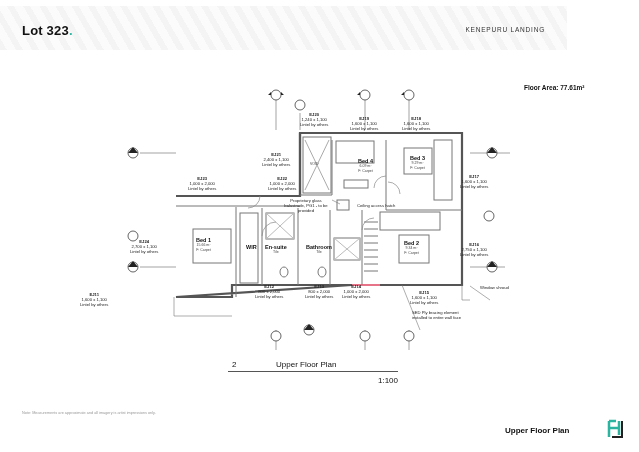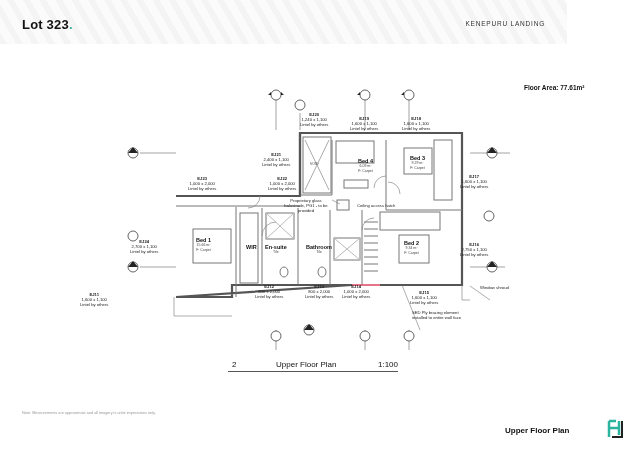--- a/index.html
+++ b/index.html
@@ -1,40 +1,40 @@
 <!DOCTYPE html>
 <html><head>
 <meta charset="utf-8">
 <style>
   * { box-sizing: border-box; margin: 0; padding: 0; }
   html, body { width: 639px; height: 452px; background: #ffffff; overflow: hidden; }
   body { position: relative; font-family: "Liberation Sans", sans-serif; color: #111; }
 
-  .header { position: absolute; left: 0; top: 0; width: 567px; height: 44px;
+  .header { position: absolute; left: 0; top: 6px; width: 567px; height: 44px;
     background: repeating-linear-gradient(60deg, #f4f4f4 0 6px, #fbfbfb 6px 14px); }
   .lot-title { position: absolute; left: 22px; top: 17px; font-size: 13px; font-weight: bold; letter-spacing: 0.2px; }
   .lot-dot { color: #2bb5a0; }
   .dev-name { position: absolute; right: 22px; top: 20px; font-size: 6.5px; letter-spacing: 0.8px; color: #333; }
 
   .floor-area { position: absolute; left: 524px; top: 84px; font-size: 6.5px; font-weight: bold; }
 
   .plan { position: absolute; left: 0; top: 0; width: 639px; height: 452px; }
   .plan svg { position: absolute; left: 0; top: 0; }
 
   .lbl { position: absolute; font-size: 4.2px; line-height: 5px; text-align: center; color: #222; white-space: nowrap; }
   .lbl b { font-weight: bold; display: block; }
   .room { position: absolute; font-size: 5px; text-align: center; line-height: 6px; }
   .room b { display: block; font-size: 5.5px; }
   .room span { display: block; font-size: 3.5px; line-height: 4.5px; color: #444; }
   .note { position: absolute; font-size: 4.2px; line-height: 5px; color: #222; white-space: nowrap; }
 
   .caption { position: absolute; left: 228px; top: 360px; width: 170px; height: 12px; border-bottom: 1px solid #555; font-size: 8px; }
   .caption .num { position: absolute; left: 4px; top: 0; }
   .caption .t { position: absolute; left: 48px; top: 0; }
-  .caption .sc { position: absolute; right: 0; top: 0; }
+  .caption .sc { position: absolute; right: 0; top: 16px; }
 
   .footnote { position: absolute; left: 22px; top: 411px; font-size: 3.8px; color: #999; }
   .footer-title { position: absolute; left: 505px; top: 426px; font-size: 8px; font-weight: bold; }
   .logo { position: absolute; left: 607px; top: 419px; width: 18px; height: 20px; }
 </style>
 </head>
 <body>
 
 <div class="header">
   <div class="lot-title"><span>Lot 323</span><span class="lot-dot">.</span></div>

